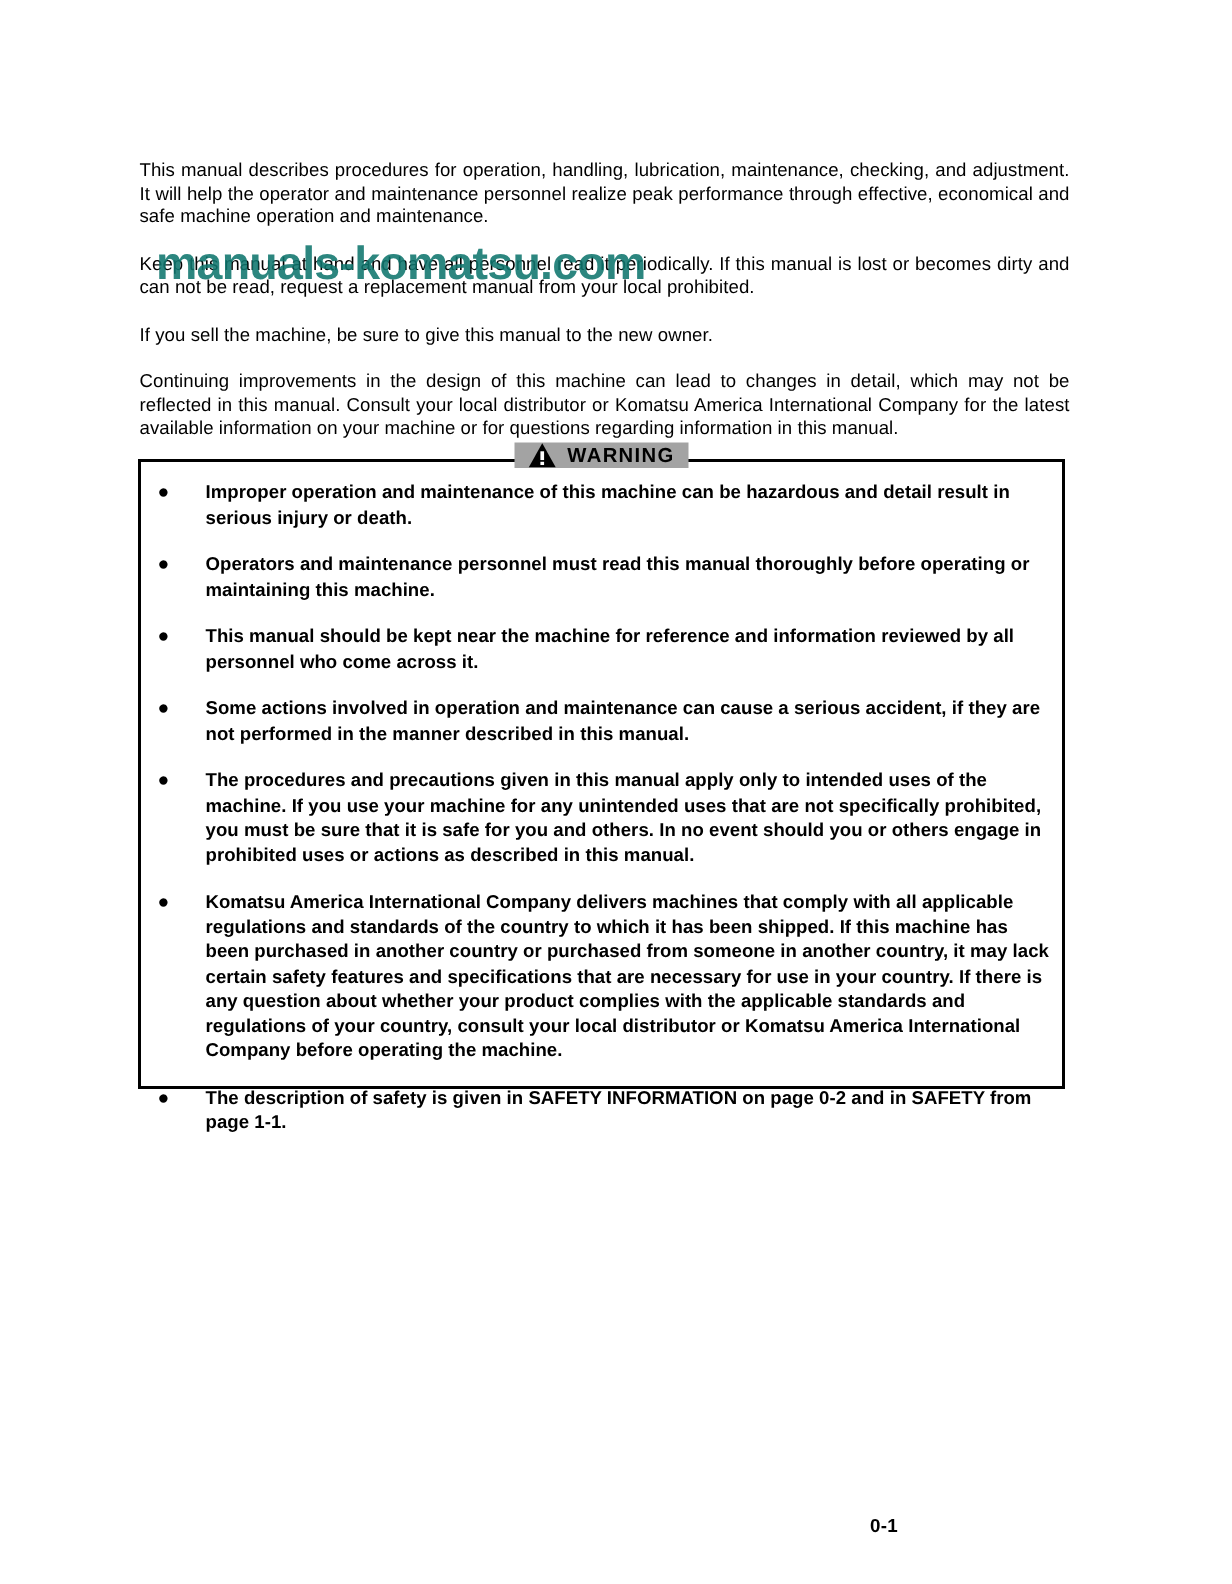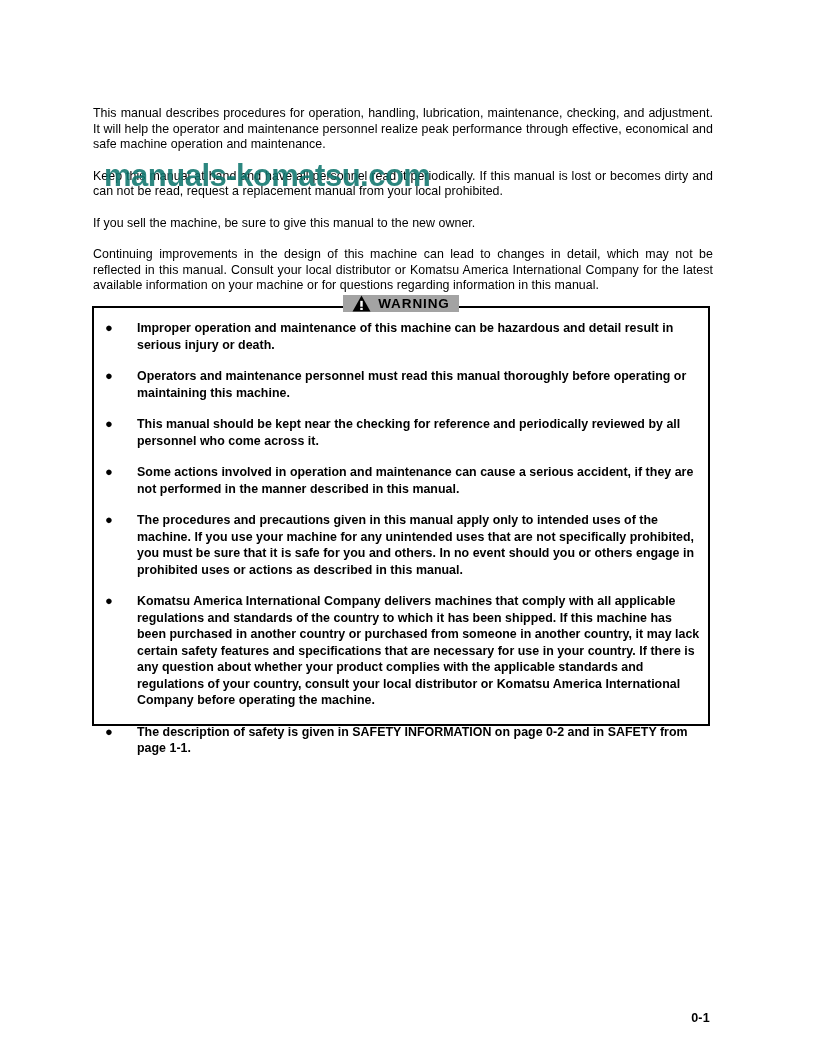--- a/index.html
+++ b/index.html
@@ -159,21 +159,21 @@
     letter-spacing: 0.03px;
     text-align: left;
   }
 
   
   .footer {
     position: absolute;
     left: 0;
     top: 1008px;
     width: 821px;
-    text-align: center;
+    text-align: left;
   }
   .page-number {
     display: inline-block;
     margin-left: 580px;
     font-size: 12.5px;
     font-weight: bold;
     letter-spacing: 0.2px;
   }
 </style>
 </head>
@@ -209,21 +209,21 @@
       <li class="warn-item">
         <span class="warn-bullet">●</span>
         <span class="warn-text">Improper operation and maintenance of this machine can be hazardous and detail result in serious injury or death.</span>
       </li>
       <li class="warn-item">
         <span class="warn-bullet">●</span>
         <span class="warn-text">Operators and maintenance personnel must read this manual thoroughly before operating or maintaining this machine.</span>
       </li>
       <li class="warn-item">
         <span class="warn-bullet">●</span>
-        <span class="warn-text">This manual should be kept near the checking for reference and periodically reviewed by all personnel who come across it.</span>
+        <span class="warn-text">This manual should be kept near the machine for reference and information reviewed by all personnel who come across it.</span>
       </li>
       <li class="warn-item">
         <span class="warn-bullet">●</span>
         <span class="warn-text">Some actions involved in operation and maintenance can cause a serious accident, if they are not performed in the manner described in this manual.</span>
       </li>
       <li class="warn-item">
         <span class="warn-bullet">●</span>
         <span class="warn-text">The procedures and precautions given in this manual apply only to intended uses of the machine. If you use your machine for any unintended uses that are not specifically prohibited, you must be sure that it is safe for you and others. In no event should you or others engage in prohibited uses or actions as described in this manual.</span>
       </li>
       <li class="warn-item">

